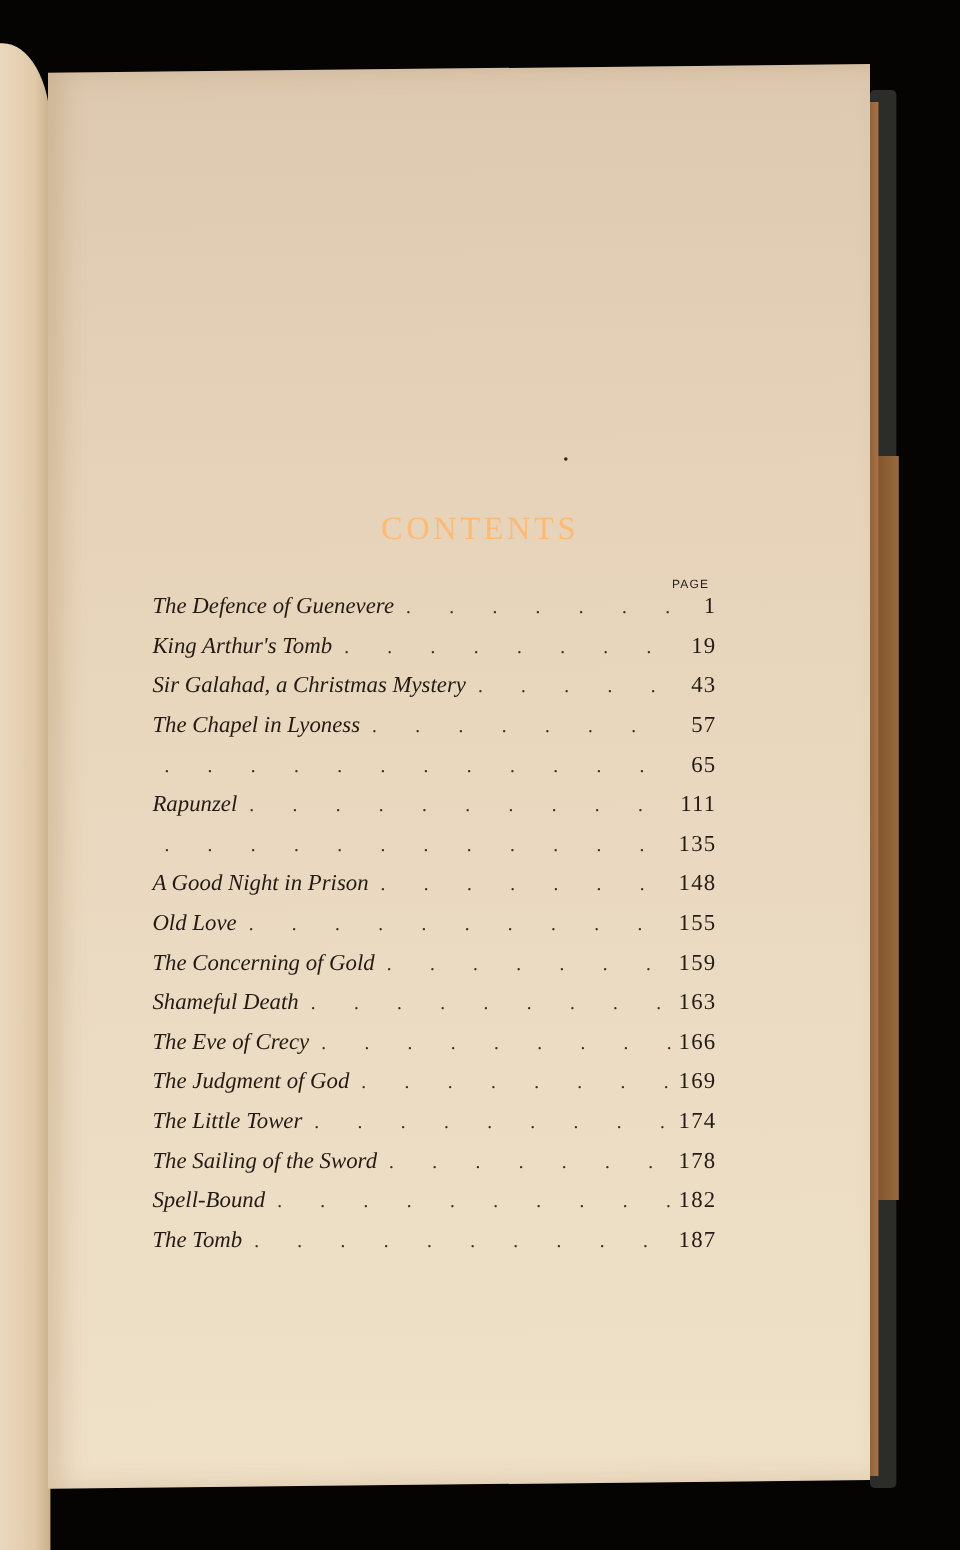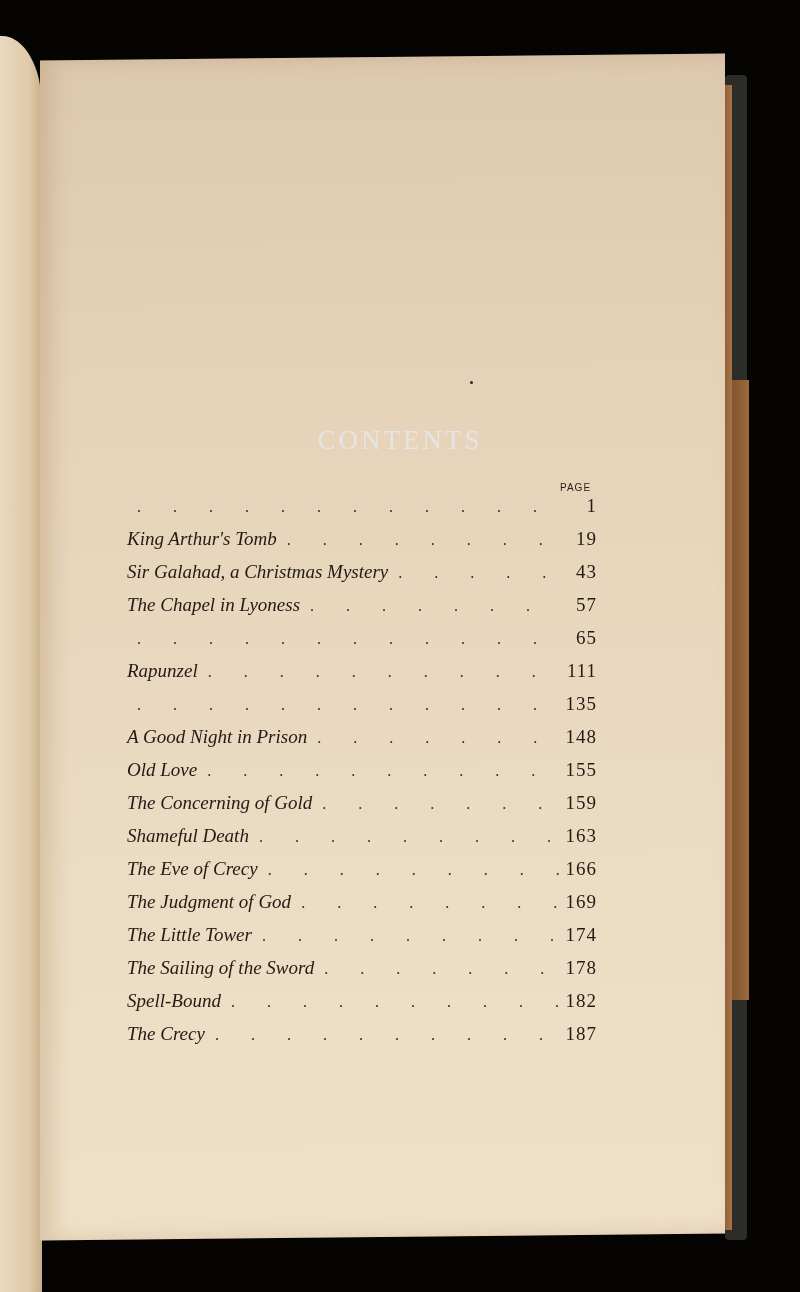--- a/index.html
+++ b/index.html
@@ -3,21 +3,21 @@
 <meta charset="utf-8">
 <style>
   html, body { margin: 0; padding: 0; }
   body { width: 800px; height: 1292px; background: #050403; position: relative; overflow: hidden; }
   .cover-edge { position: absolute; left: 725px; top: 75px; width: 22px; height: 1165px; background: #2c2c28; border-radius: 4px; }
   .cover-brown-a { position: absolute; left: 727px; top: 380px; width: 22px; height: 620px; background: linear-gradient(90deg,#7a4f2a,#9a6a3c); }
   .page-edges { position: absolute; left: 722px; top: 85px; width: 10px; height: 1145px; background: linear-gradient(90deg,#8b5a33,#a77447); }
   .left-page { position: absolute; left: 0; top: 36px; width: 42px; height: 1256px; background: linear-gradient(90deg,#ead8be,#e0c9a8 70%,#c8ae8a); border-top-right-radius: 40px 70px; }
   .page { position: absolute; left: 40px; top: 57px; width: 685px; height: 1180px; background: linear-gradient(180deg,#ddc9b0 0%,#e6d3b9 30%,#ecdcc4 70%,#efe0c8 100%); box-shadow: inset 12px 0 20px rgba(160,120,70,0.25); transform: skewY(-0.6deg); }
   .speck { position: absolute; left: 470px; top: 381px; width: 3px; height: 3px; background: #3a2418; border-radius: 50%; }
-  .title { position: absolute; left: 0; width: 800px; top: 425px; text-align: center; font-family: "Liberation Serif", serif; font-size: 27px; letter-spacing: 3px; color: #e5e5e5; }
+  .title { position: absolute; left: 0; width: 800px; top: 425px; text-align: center; font-family: "Liberation Serif", serif; font-size: 27px; letter-spacing: 3px; color: #fdba74; }
   .page-label { position: absolute; left: 560px; top: 482px; font-family: Liberation Sans, sans-serif; font-size: 10px; letter-spacing: 1px; color: #2b211a; }
   .toc { position: absolute; left: 127px; top: 495px; width: 470px; }
   .row { display: flex; align-items: baseline; height: 33px; font-family: "Liberation Serif", serif; color: #241a14; }
   .row .t { font-style: italic; font-size: 19px; white-space: nowrap; }
   .row .d { flex: 1; overflow: hidden; white-space: nowrap; font-size: 16px; letter-spacing: 14px; padding-left: 10px; color: #3a2c22; }
   .row .p { font-size: 19px; min-width: 36px; text-align: right; letter-spacing: 1px; }
 </style>
 </head>
 <body>
 
@@ -26,20 +26,21 @@
 <div class="page-edges"></div>
 <div class="left-page"></div>
 <div class="page"></div>
 <div class="speck"></div>
 
 <div class="title">CONTENTS</div>
 <div class="page-label">PAGE</div>
 
 <div class="toc">
   <div class="row">
+      <span class="t">The Defence of Guenevere</span>
       <span class="d">. . . . . . . . . . . . . . . . . . . .</span>
       <span class="p">1</span>
     </div>
   <div class="row">
       <span class="t">King Arthur's Tomb</span>
       <span class="d">. . . . . . . . . . . . . . . . . . . .</span>
       <span class="p">19</span>
     </div>
   <div class="row">
       <span class="t">Sir Galahad, a Christmas Mystery</span>
@@ -103,17 +104,17 @@
       <span class="t">The Sailing of the Sword</span>
       <span class="d">. . . . . . . . . . . . . . . . . . . .</span>
       <span class="p">178</span>
     </div>
   <div class="row">
       <span class="t">Spell-Bound</span>
       <span class="d">. . . . . . . . . . . . . . . . . . . .</span>
       <span class="p">182</span>
     </div>
   <div class="row">
-      <span class="t">The Crecy</span>
+      <span class="t">The Tomb</span>
       <span class="d">. . . . . . . . . . . . . . . . . . . .</span>
       <span class="p">187</span>
     </div>
 </div>
 
 </body></html>

